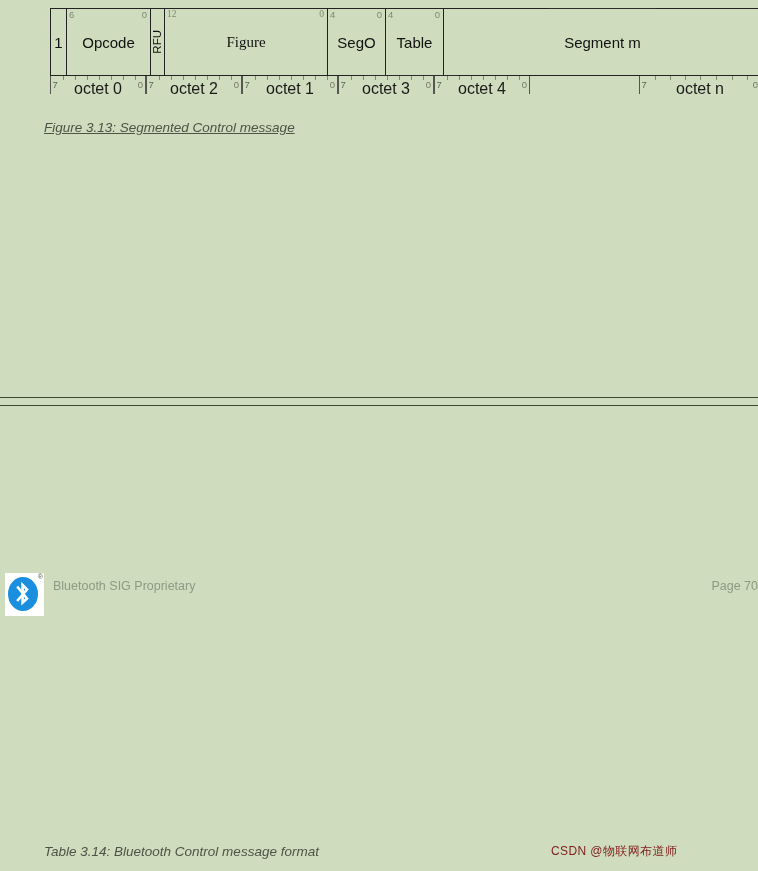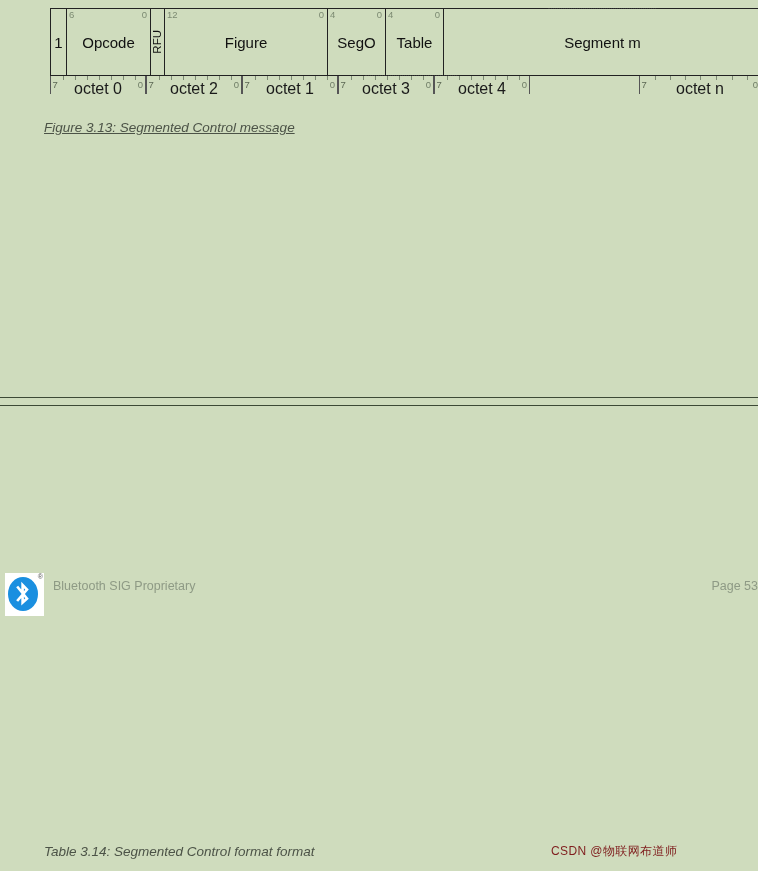--- a/index.html
+++ b/index.html
@@ -200,21 +200,21 @@
         <div class="cell" style="left:16px;width:84px;">
           <span class="bitnum l">6</span>
           <span class="bitnum r">0</span>
           <span class="lbl">Opcode</span>
         </div>
 
         <div class="cell" style="left:100px;width:14px;">
           <span class="lbl vert">RFU</span>
         </div>
 
-        <div class="cell" style="left:114px;width:163px;">
+        <div class="cell" style="left:114px;width:163px;font-family:Liberation Serif, serif;">
           <span class="bitnum l">12</span>
           <span class="bitnum r">0</span>
           <span class="lbl">Figure</span>
         </div>
 
         <div class="cell" style="left:277px;width:58px;">
           <span class="bitnum l">4</span>
           <span class="bitnum r">0</span>
           <span class="lbl">SegO</span>
         </div>
@@ -320,27 +320,27 @@
 
   <div id="footer-1">
     <div id="bt-logo-box">
       <span class="reg">®</span>
     </div>
     <div id="bt-logo-badge"></div>
     <svg id="bt-rune" width="18" height="26" viewBox="0 0 18 26">
       <path d="M4 6.5 L13 17.5 L8.6 21.5 L8.6 4 L13 8.5 L4 19" fill="none" stroke="#ffffff" stroke-width="2.6" stroke-linecap="square" stroke-linejoin="miter"></path>
     </svg>
     <div id="footer-text">Bluetooth SIG Proprietary</div>
-    <div id="page-number">Page 53</div>
+    <div id="page-number">Page 70</div>
   </div>
 </div>
 
 <div class="hrule" id="rule-a"></div>
 <div class="hrule" id="rule-b"></div>
 
 <div class="page" style="top:405px;height:466px;">
   
 
   
 </div>
 
-<div id="tbl-caption" class="caption">Table 3.14: Segmented Control format format</div>
+<div id="tbl-caption" class="caption">Table 3.14: Bluetooth Control message format</div>
 <div id="watermark">CSDN @物联网布道师</div>
 
 </body></html>

